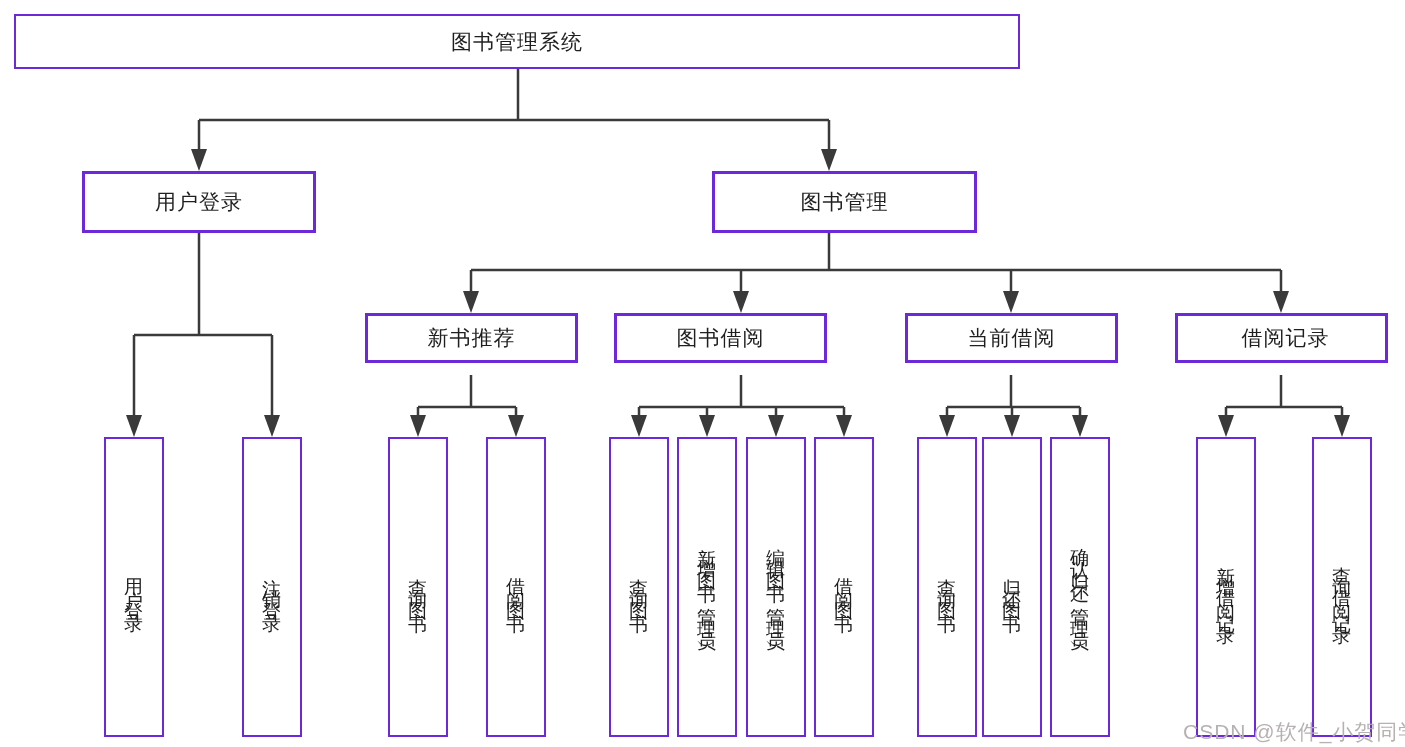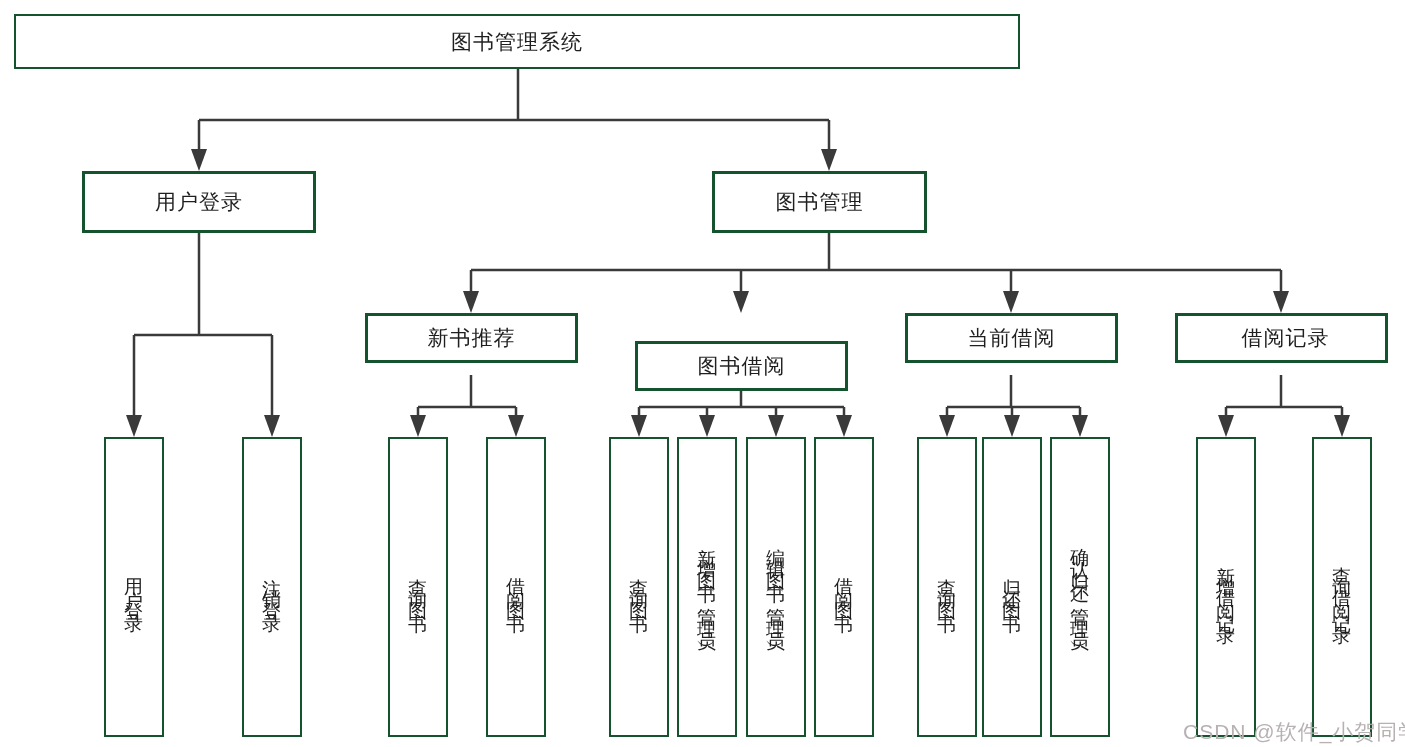--- a/index.html
+++ b/index.html
@@ -16,21 +16,21 @@
 
   .connectors {
     position: absolute;
     left: 0; top: 0;
     width: 1405px; height: 747px;
   }
 
   .node {
     position: absolute;
     background: #ffffff;
-    border: 2px solid #14532d;
+    border: 2px solid #6d28d9;
     display: flex;
     align-items: center;
     justify-content: center;
     text-align: center;
     white-space: nowrap;
   }
 
   .node-root {
     left: 14px; top: 14px; width: 1006px; height: 55px;
     font-size: 21px; letter-spacing: 1px;
@@ -102,28 +102,28 @@
     </g>
   </svg>
 
   <div class="node node-root">
     <span>图书管理系统</span>
   </div>
 
   <div class="node node-lvl2" style="left:82px;">
     <span>用户登录</span>
   </div>
-  <div class="node node-lvl2" style="left:712px; width:215px;justify-content:center;">
+  <div class="node node-lvl2" style="left:712px; width:265px;justify-content:center;">
     <span>图书管理</span>
   </div>
 
   <div class="node node-lvl3" style="left:365px;">
     <span>新书推荐</span>
   </div>
-  <div class="node node-lvl3" style="left:635px;margin-top:28px;">
+  <div class="node node-lvl3" style="left:614px;">
     <span>图书借阅</span>
   </div>
   <div class="node node-lvl3" style="left:905px;">
     <span>当前借阅</span>
   </div>
   <div class="node node-lvl3" style="left:1175px;padding-left:8px;">
     <span>借阅记录</span>
   </div>
 
   <div class="node node-leaf" style="left:104px;">

